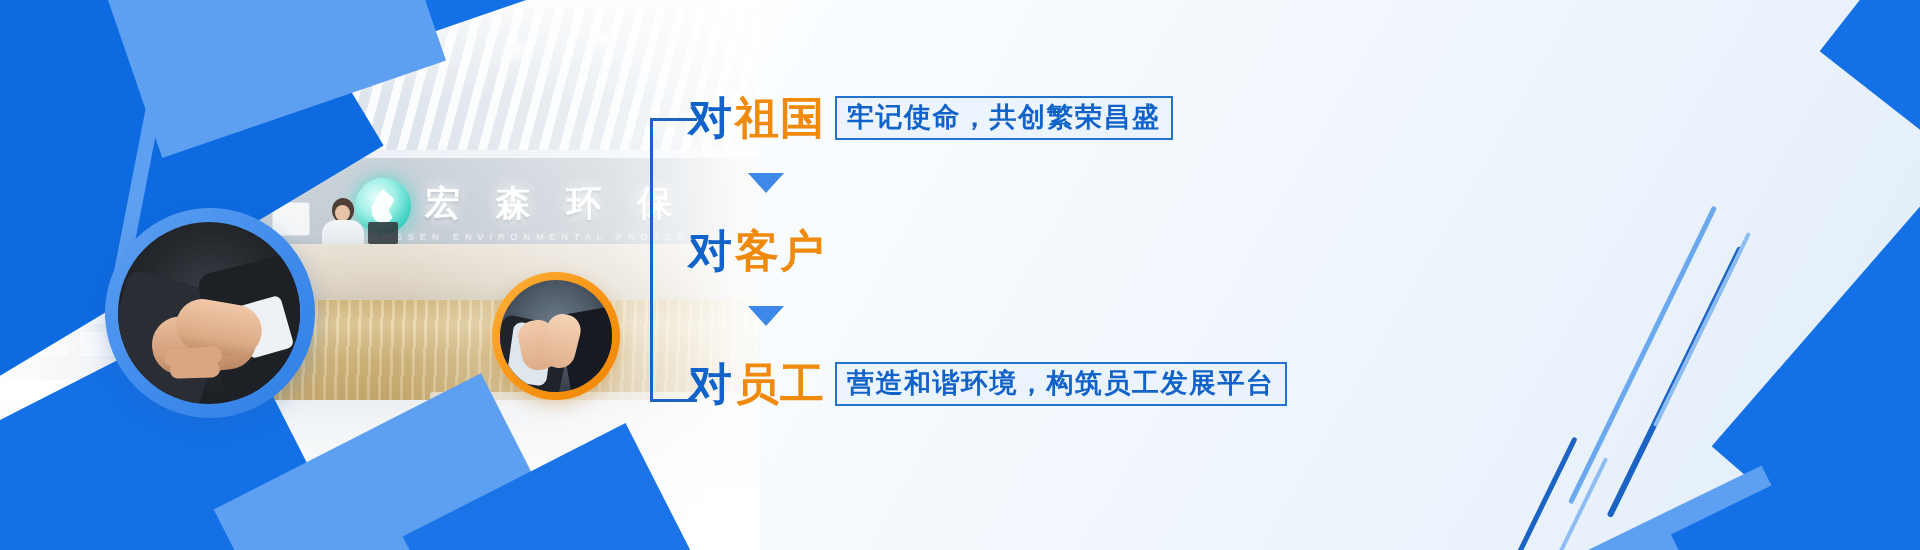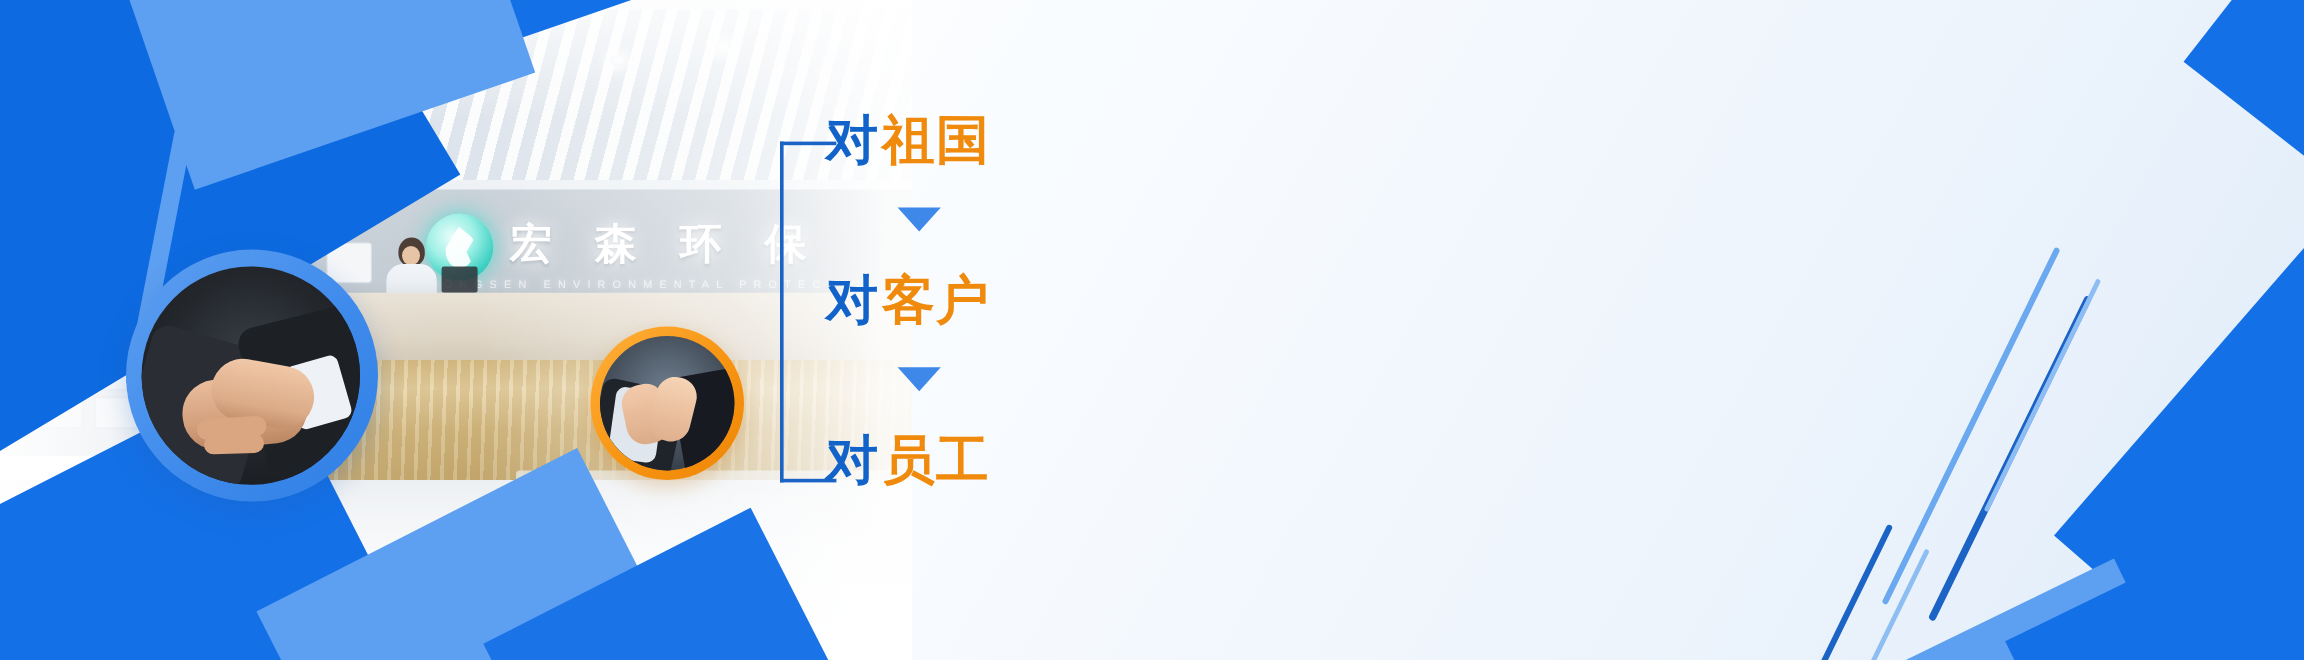--- a/index.html
+++ b/index.html
@@ -221,30 +221,36 @@
   <div class="deco poly-r-big"></div>
   <div class="deco poly-r-light"></div>
   <div class="deco poly-r-mid"></div>
 
   <div class="slogans">
     <div class="bracket"></div>
 
     <div class="row row-0">
       <span class="prefix">对</span>
       <span class="target">祖国</span>
+      <span class="chip">
+        <span class="chip-text">牢记使命，共创繁荣昌盛</span>
+      </span>
     </div>
 
     <div class="arrow arrow-0"></div>
 
     <div class="row row-1">
       <span class="prefix">对</span>
       <span class="target">客户</span>
     </div>
 
     <div class="arrow arrow-1"></div>
 
     <div class="row row-2">
       <span class="prefix">对</span>
       <span class="target">员工</span>
+      <span class="chip">
+        <span class="chip-text">营造和谐环境，构筑员工发展平台</span>
+      </span>
     </div>
   </div>
 
 </div>
 
 </body></html>

